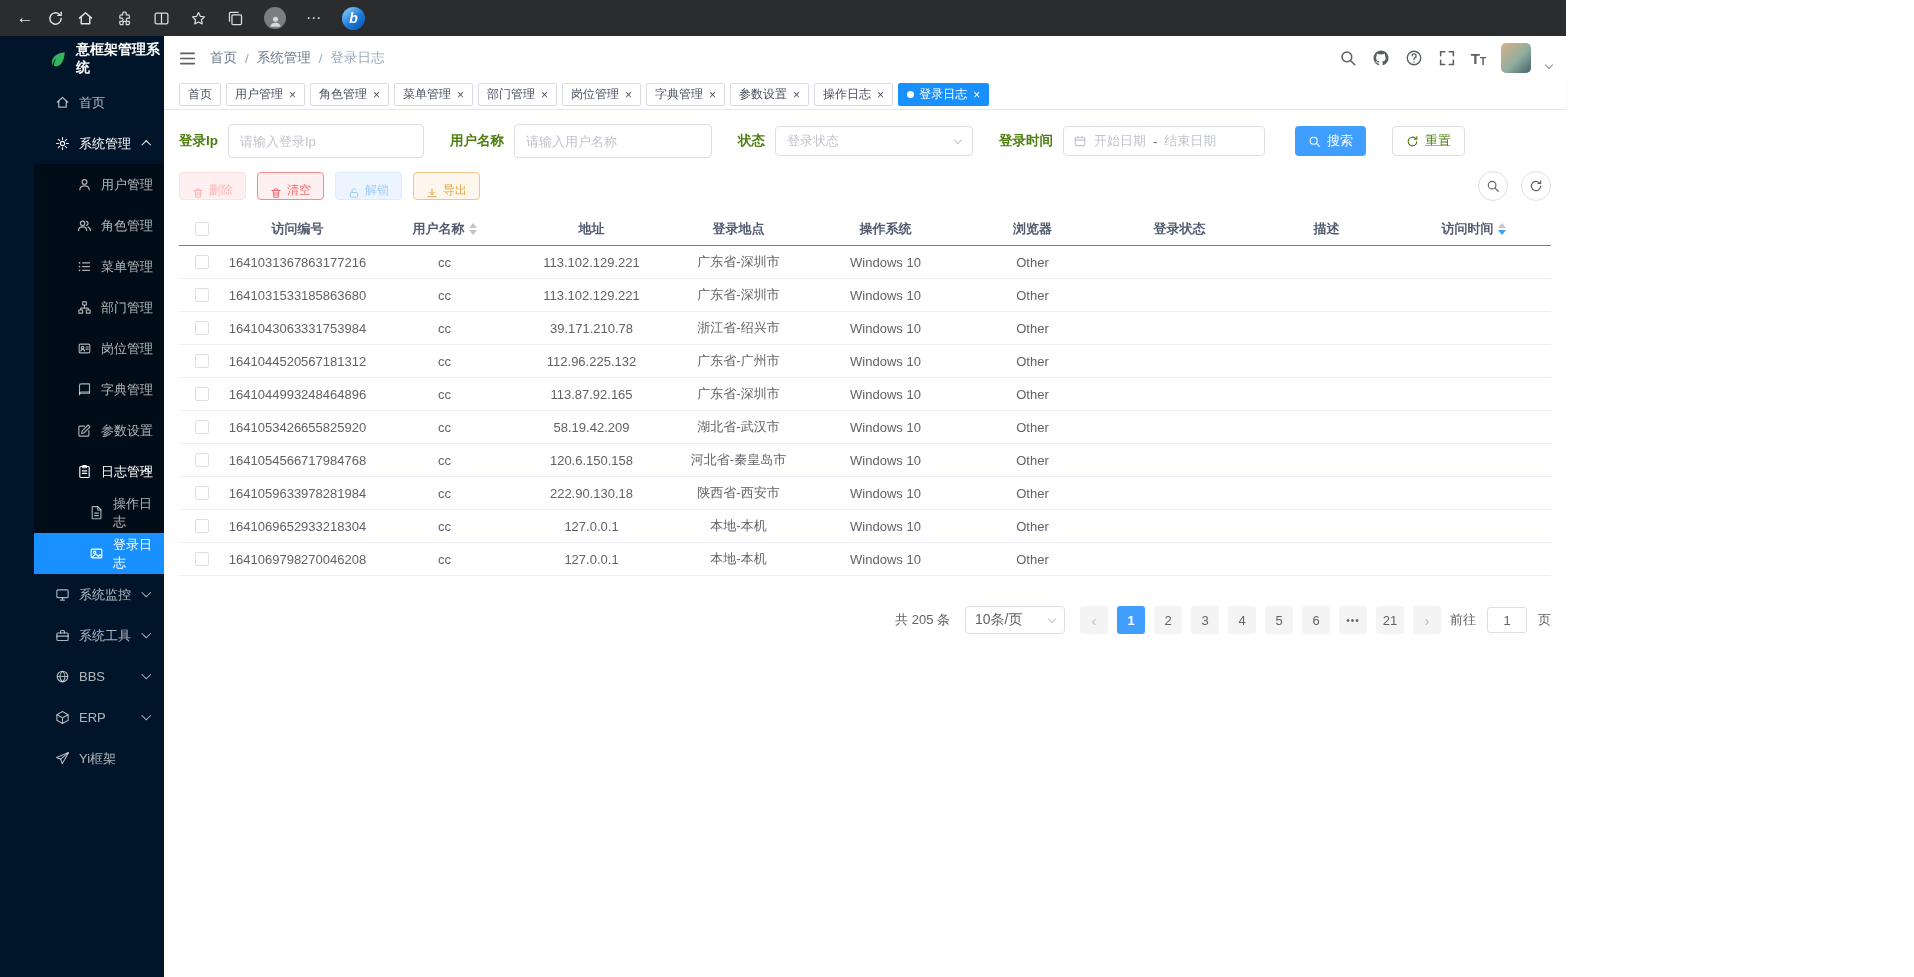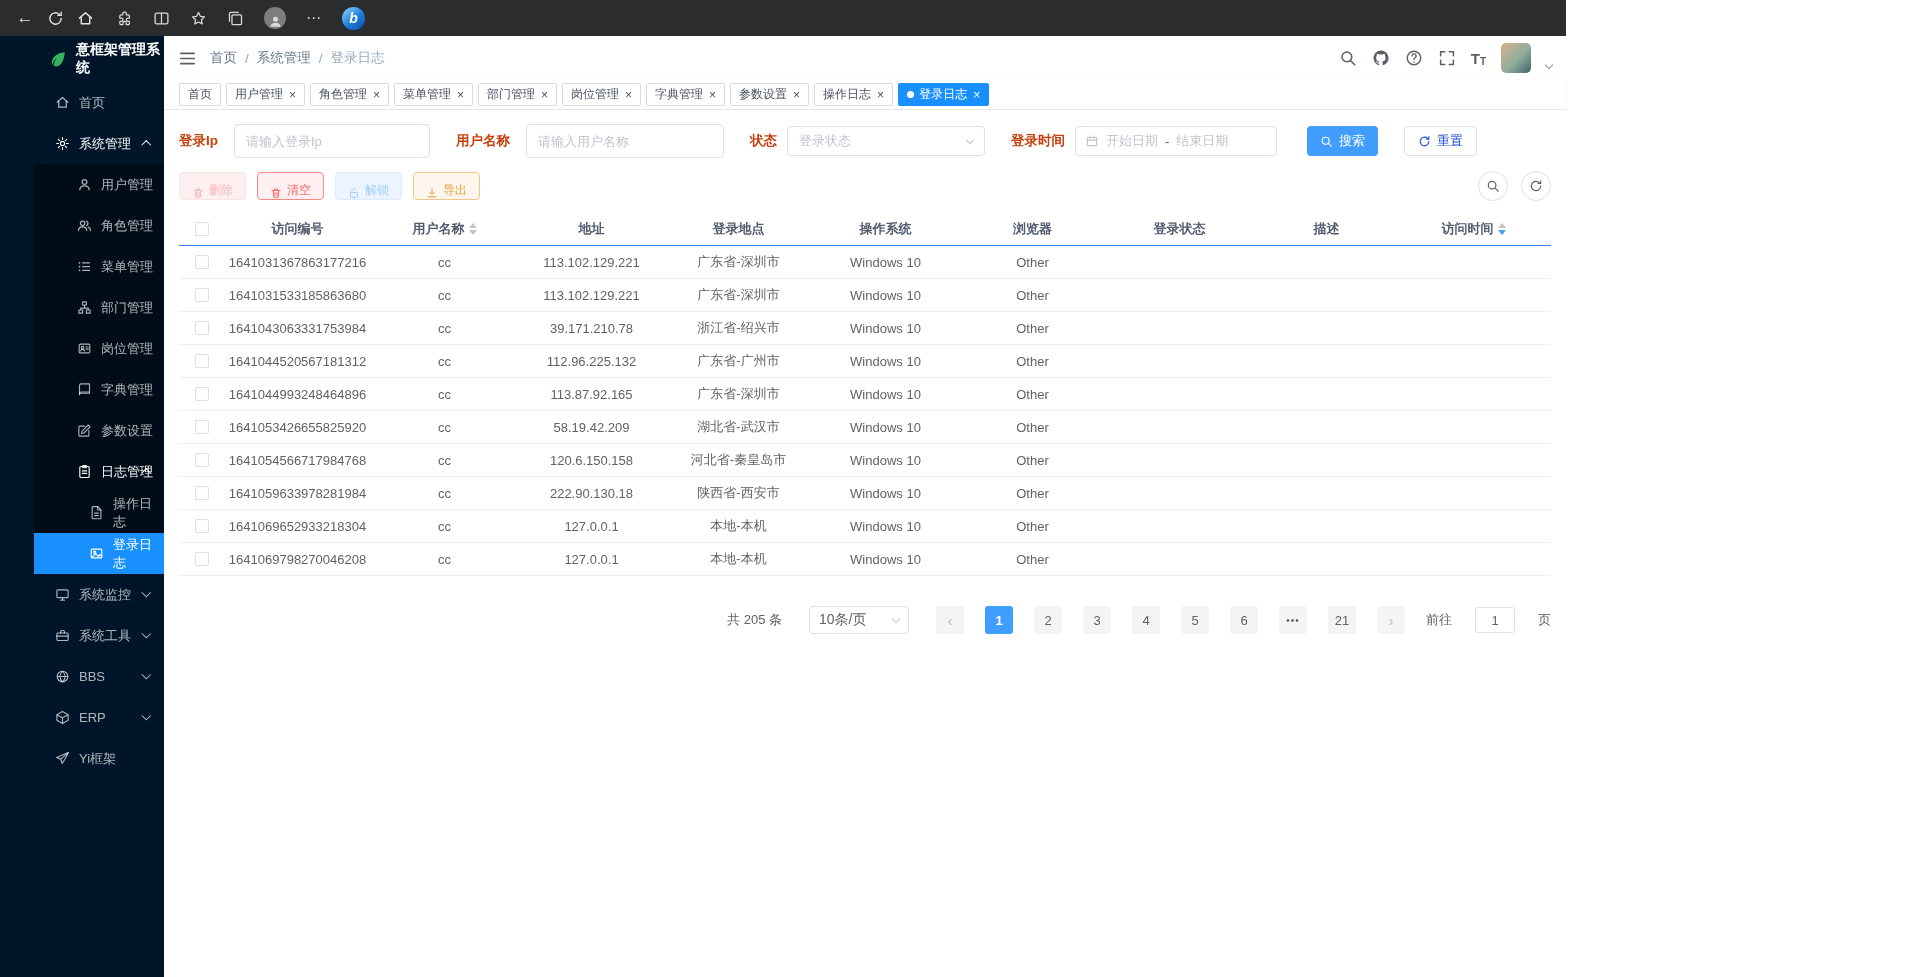--- a/index.html
+++ b/index.html
@@ -58,31 +58,31 @@
   .tab-bar { position:absolute; left:164px; top:80px; width:1402px; height:30px; display:flex; align-items:center; gap:5px; padding:0 15px; background:#fff; border-bottom:1px solid #e4e7ed; box-shadow:0 1px 3px rgba(0,0,0,0.05); }
   .tab { height:23px; display:inline-flex; align-items:center; gap:5px; padding:0 8px; border:1px solid #d8dce5; background:#fff; color:#495060; font-size:12px; border-radius:2px; cursor:pointer; white-space:nowrap; }
   .tab-x { font-size:12px; line-height:1; margin-left:1px; cursor:pointer; }
   .tab.active { background:#1890ff; border-color:#1890ff; color:#fff; }
   .tab-dot { width:7px; height:7px; border-radius:50%; background:#fff; }
 
   
   .main { position:absolute; left:164px; top:110px; width:1402px; background:#fff; }
   .filter-row { display:flex; align-items:center; padding:14px 15px 0; gap:26px; }
   .f-group { display:flex; align-items:center; gap:10px; }
-  .f-label { font-weight:700; color:#c2410c; font-size:13.5px; white-space:nowrap; }
-  .f-input { height:30px; border:1px solid #dcdfe6; border-radius:4px; padding:16px 11px; font-size:13px; color:#606266; outline:none; font-family:inherit;margin-left:6px; }
+  .f-label { font-weight:700; color:#4d7c0f; font-size:13.5px; white-space:nowrap; }
+  .f-input { height:30px; border:1px solid #dcdfe6; border-radius:4px; padding:16px 11px; font-size:13px; color:#606266; outline:none; font-family:inherit; }
   .f-input::placeholder { color:#c0c4cc; }
   .f-select { width:198px; height:30px; border:1px solid #dcdfe6; border-radius:4px; display:flex; align-items:center; padding:0 11px; justify-content:space-between; cursor:pointer; background:#fff; }
   .ph { color:#c0c4cc; font-size:13px; white-space:nowrap; }
   .chev-d { width:6px; height:6px; border-right:1.3px solid #c0c4cc; border-bottom:1.3px solid #c0c4cc; transform:rotate(45deg); margin-top:-3px; flex:none; }
   .f-date { width:202px; height:30px; border:1px solid #dcdfe6; border-radius:4px; display:flex; align-items:center; gap:7px; padding:0 9px; cursor:pointer; background:#fff; }
   .f-date svg { width:14px; height:14px; color:#c0c4cc; flex:none; }
   .f-date .sep { color:#606266; font-size:13px; }
   .btn-search { height:30px; margin-left:4px; background:#409eff; color:#fff; border:none; border-radius:4px; padding:0 13px; font-size:13px; display:inline-flex; align-items:center; gap:6px; cursor:pointer; font-family:inherit; }
-  .btn-reset { height:30px; background:#fff; color:#1d4ed8; border:1px solid #dcdfe6; border-radius:4px; padding:0 13px; font-size:13px; display:inline-flex; align-items:center; gap:6px; cursor:pointer; font-family:inherit; }
+  .btn-reset { height:30px; background:#fff; color:#4d7c0f; border:1px solid #dcdfe6; border-radius:4px; padding:0 13px; font-size:13px; display:inline-flex; align-items:center; gap:6px; cursor:pointer; font-family:inherit; }
   .btn-search svg, .btn-reset svg { width:13px; height:13px; }
 
   .action-row { display:flex; align-items:center; padding:13px 15px 0; gap:11px; }
   .abtn { height:28px; padding:0 12px; border-radius:4px; font-size:12px; display:inline-flex; align-items:flex-end; gap:5px; cursor:pointer; font-family:inherit; }
   .abtn svg { width:12px; height:12px; }
   .b-del { background:#fef0f0; border:1px solid #fde2e2; color:#fab6b6; }
   .b-clear { background:#fef0f0; border:1px solid #f78989; color:#f56c6c; }
   .b-unlock { background:#ecf5ff; border:1px solid #d9ecff; color:#a0cfff; }
   .b-export { background:#fdf6ec; border:1px solid #f0c78a; color:#e6a23c; }
   .a-right { margin-left:auto; display:flex; gap:13px; }
@@ -95,21 +95,21 @@
   .trow { display:flex; align-items:center; height:33px; border-bottom:1px solid #ebeef5; }
   .td { color:#606266; font-size:13px; }
   .c-cb { width:45px; display:flex; justify-content:center; align-items:center; }
   .c { width:147px; display:flex; justify-content:center; align-items:center; white-space:nowrap; }
   .cb { width:14px; height:14px; border:1px solid #dcdfe6; border-radius:2px; background:#fff; cursor:pointer; }
   .sort { display:flex; flex-direction:column; margin-left:4px; }
   .s-up { width:0; height:0; border:4px solid transparent; border-top:none; border-bottom:5px solid #c0c4cc; margin-bottom:2px; }
   .s-dn { width:0; height:0; border:4px solid transparent; border-bottom:none; border-top:5px solid #c0c4cc; }
   .s-dn.on { border-top-color:#409eff; }
 
-  .pager { margin:30px 15px 0; display:flex; align-items:center; justify-content:flex-end; gap:21px; color:#606266; font-size:13px; }
+  .pager { margin:30px 15px 0; display:flex; align-items:center; justify-content:flex-end; gap:9px; color:#606266; font-size:13px; }
   .psize { width:100px; height:28px; border:1px solid #dcdfe6; border-radius:4px; display:flex; align-items:center; justify-content:space-between; padding:0 9px; cursor:pointer; margin:0 6px; background:#fff; }
   .psize span { font-size:14px; color:#606266; }
   .pbtn { min-width:28px; height:28px; padding:0 4px; background:#f4f4f5; border-radius:3px; display:flex; align-items:center; justify-content:center; font-size:13px; color:#606266; cursor:pointer; }
   .pbtn.cur { background:#409eff; color:#fff; font-weight:700; }
   .pbtn.nav { color:#b4bccc; font-size:15px; }
   .pbtn.more { letter-spacing:1px; font-size:10px; }
   .goto { width:40px; height:26px; border:1px solid #dcdfe6; border-radius:3px; text-align:center; font-size:13px; color:#606266; outline:none; font-family:inherit; margin:0 2px; }
 </style>
 </head>
 <body>

